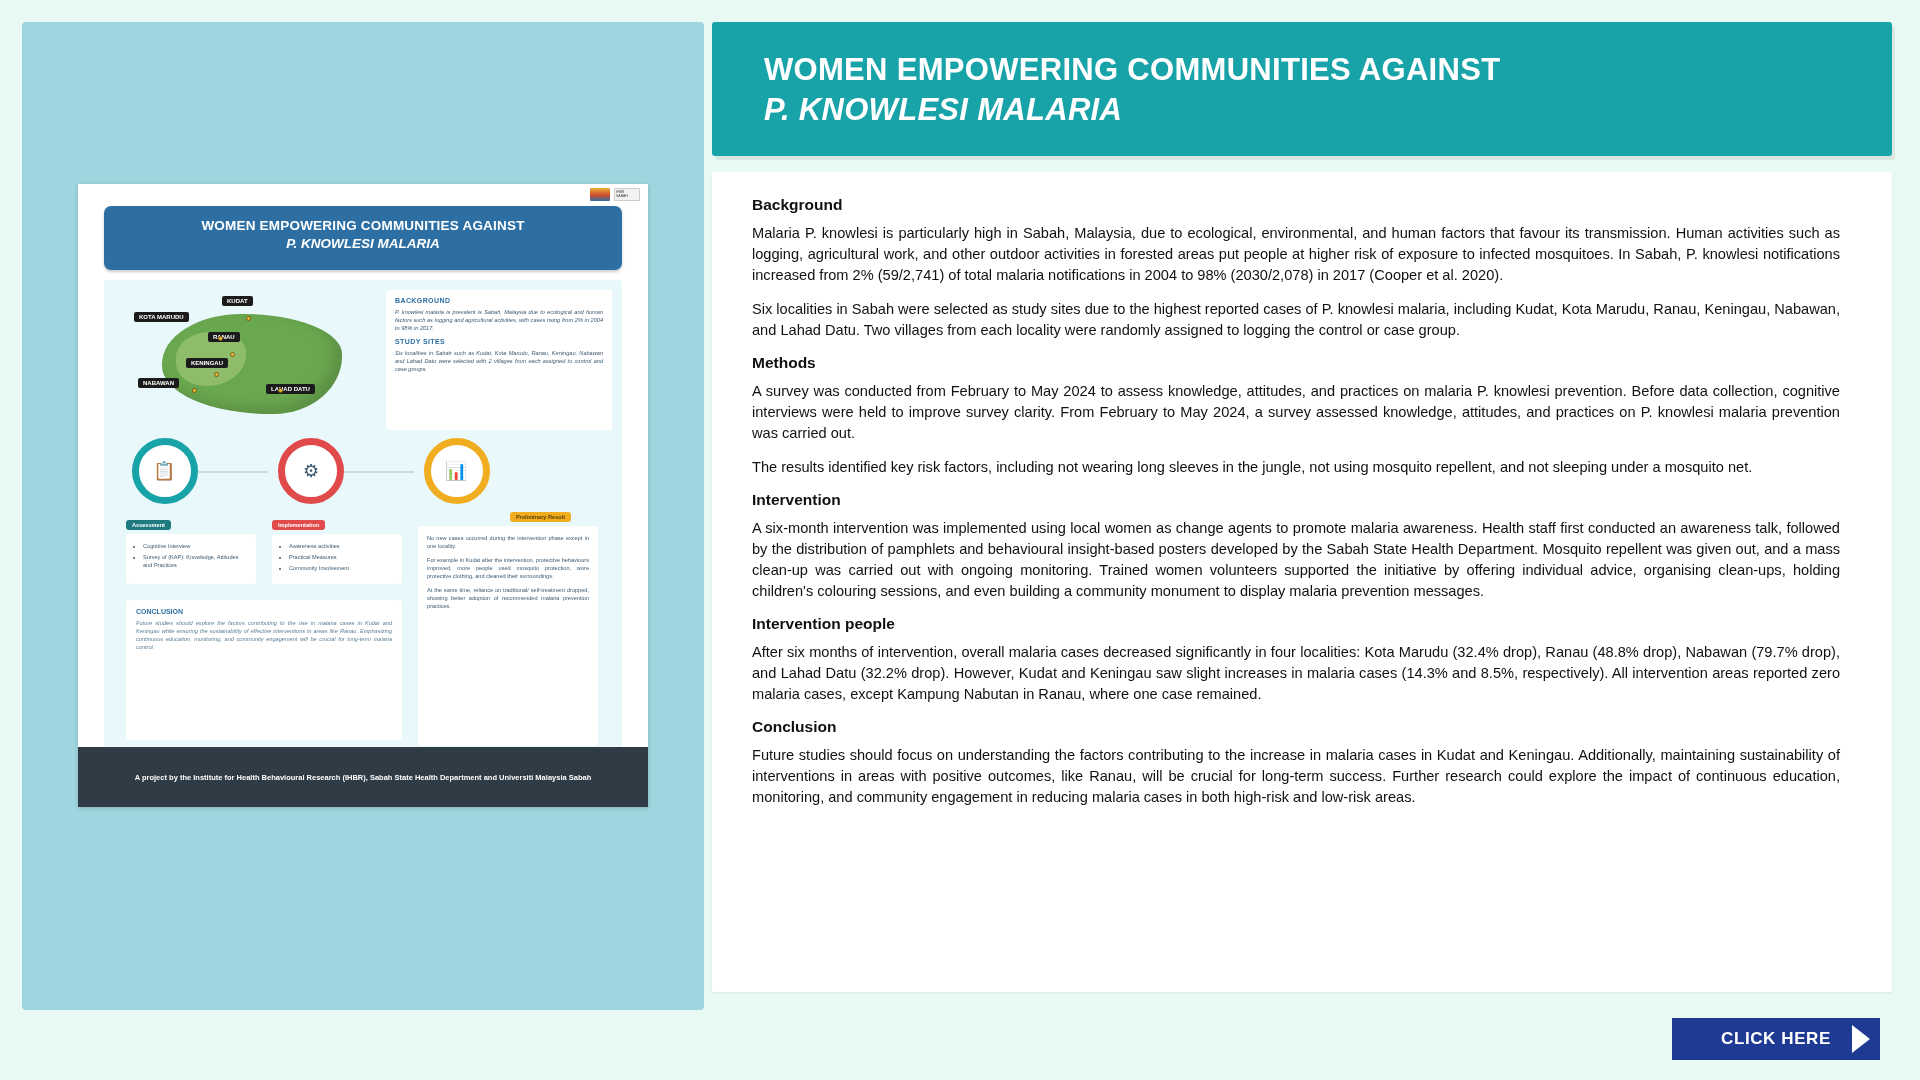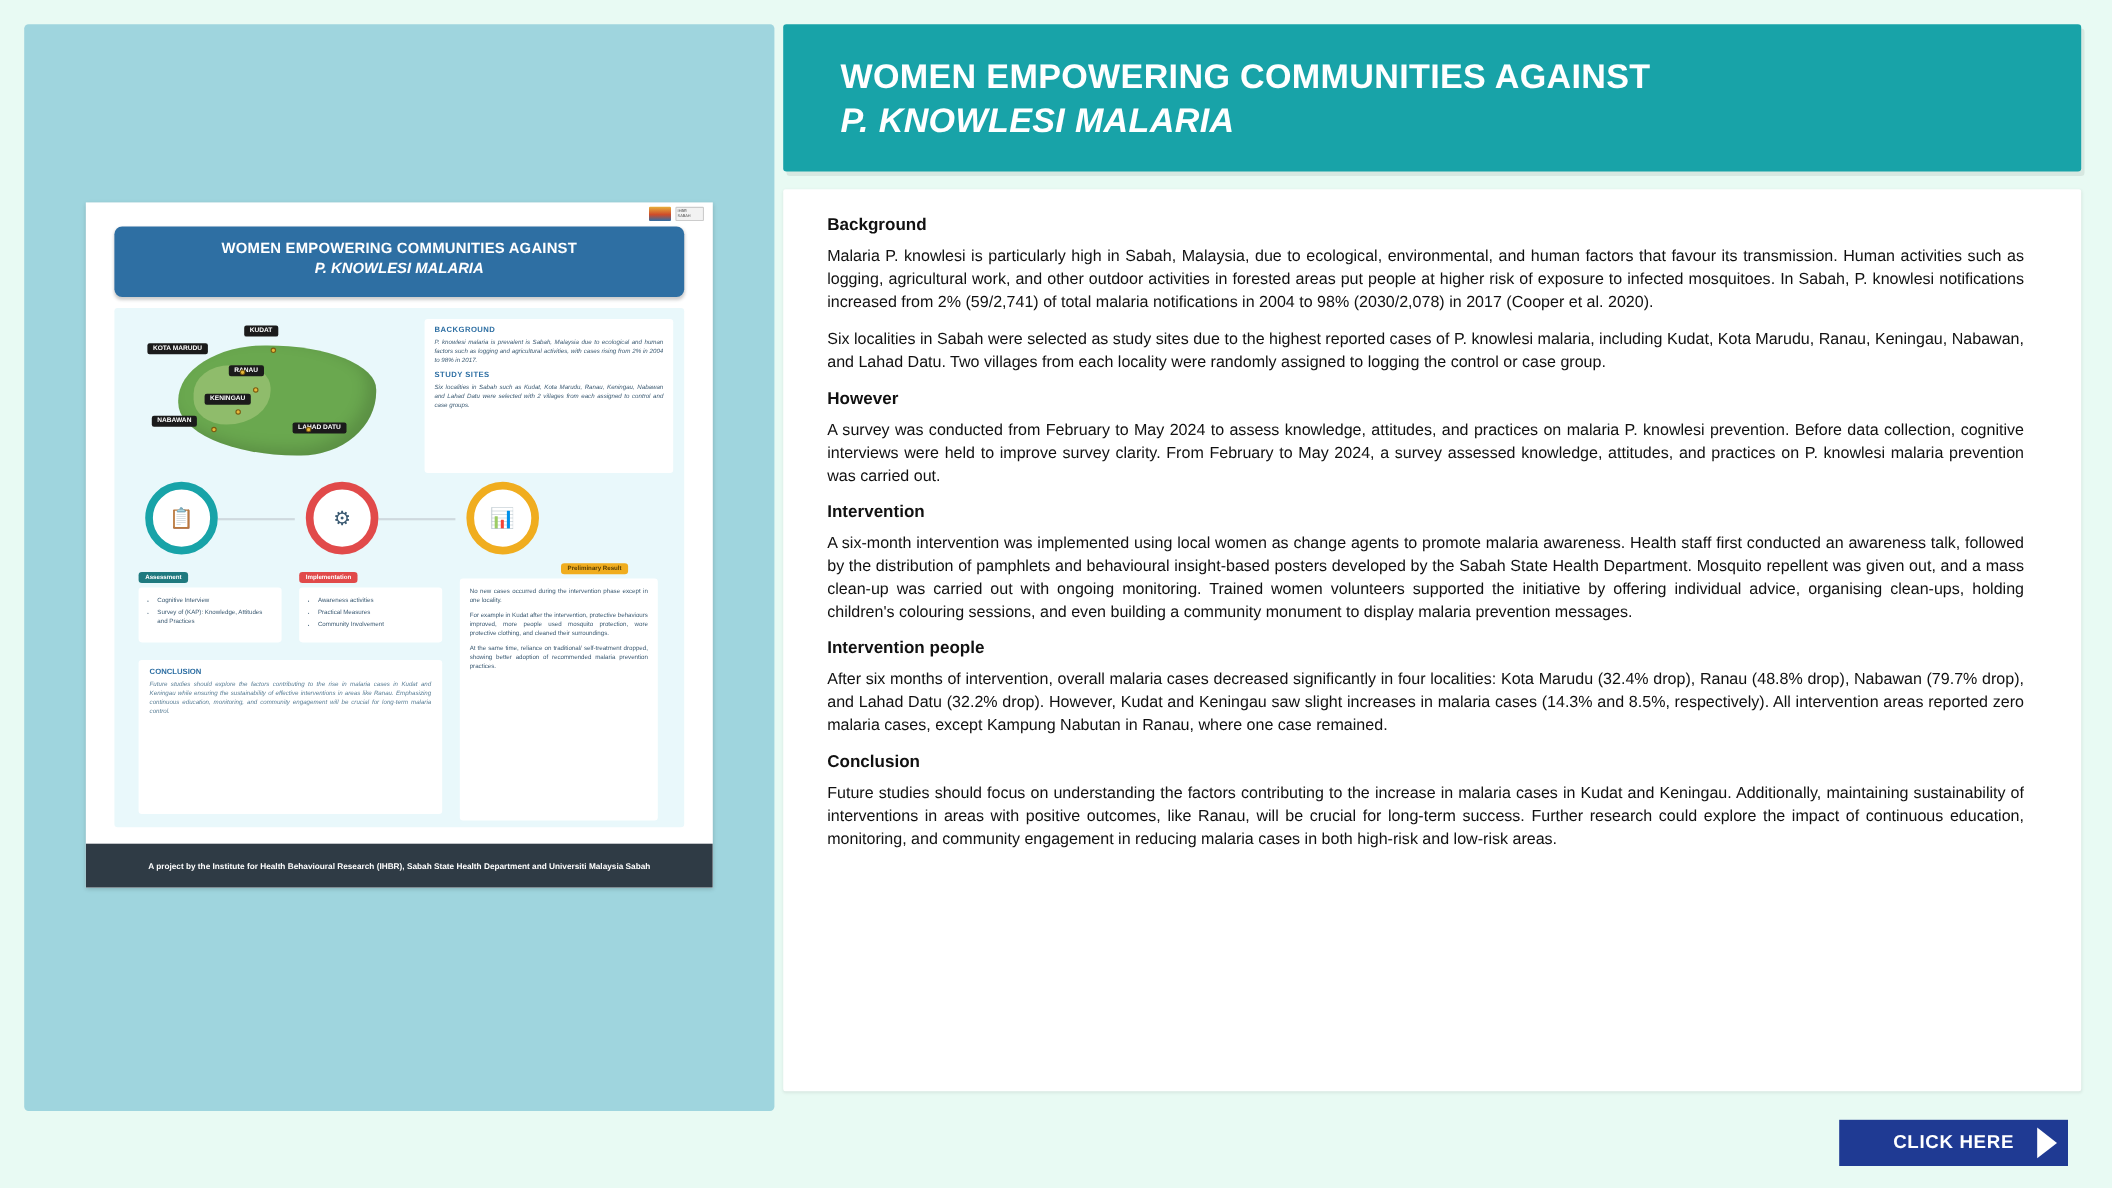--- a/index.html
+++ b/index.html
@@ -70,21 +70,21 @@
   .poster-body {
     position: absolute;
     left: 26px; top: 96px;
     width: 518px; height: 472px;
     background: #e9f8fb;
     border-radius: 3px;
   }
   .poster-footer {
     position: absolute;
     left: 0; bottom: 0;
-    width: 100%; height: 40px;
+    width: 100%; height: 60px;
     background: #2f3b45;
     color: #fff;
     font-size: 7.5px;
     font-weight: bold;
     display: flex; flex-direction: column;
     align-items: center; justify-content: center;
     text-align: center; line-height: 11px;
     padding: 0 40px;
   }
 
@@ -326,23 +326,24 @@
     <div class="h1">WOMEN EMPOWERING COMMUNITIES AGAINST</div>
     <div class="h2">P. KNOWLESI MALARIA</div>
   </div>
 
   <div class="content-card">
 
     <div class="sec-head">Background</div>
     <p class="para">Malaria P. knowlesi is particularly high in Sabah, Malaysia, due to ecological, environmental, and human factors that favour its transmission. Human activities such as logging, agricultural work, and other outdoor activities in forested areas put people at higher risk of exposure to infected mosquitoes. In Sabah, P. knowlesi notifications increased from 2% (59/2,741) of total malaria notifications in 2004 to 98% (2030/2,078) in 2017 (Cooper et al. 2020).</p>
     <p class="para">Six localities in Sabah were selected as study sites due to the highest reported cases of P. knowlesi malaria, including Kudat, Kota Marudu, Ranau, Keningau, Nabawan, and Lahad Datu. Two villages from each locality were randomly assigned to logging the control or case group.</p>
 
-    <div class="sec-head">However</div>
+    <div class="sec-head">Methods</div>
     <p class="para">A survey was conducted from February to May 2024 to assess knowledge, attitudes, and practices on malaria P. knowlesi prevention. Before data collection, cognitive interviews were held to improve survey clarity. From February to May 2024, a survey assessed knowledge, attitudes, and practices on P. knowlesi malaria prevention was carried out.</p>
 
+    <p class="para">The results identified key risk factors, including not wearing long sleeves in the jungle, not using mosquito repellent, and not sleeping under a mosquito net.</p>
 
     <div class="sec-head">Intervention</div>
     <p class="para">A six-month intervention was implemented using local women as change agents to promote malaria awareness. Health staff first conducted an awareness talk, followed by the distribution of pamphlets and behavioural insight-based posters developed by the Sabah State Health Department. Mosquito repellent was given out, and a mass clean-up was carried out with ongoing monitoring. Trained women volunteers supported the initiative by offering individual advice, organising clean-ups, holding children's colouring sessions, and even building a community monument to display malaria prevention messages.</p>
 
     <div class="sec-head">Intervention people</div>
     <p class="para">After six months of intervention, overall malaria cases decreased significantly in four localities: Kota Marudu (32.4% drop), Ranau (48.8% drop), Nabawan (79.7% drop), and Lahad Datu (32.2% drop). However, Kudat and Keningau saw slight increases in malaria cases (14.3% and 8.5%, respectively). All intervention areas reported zero malaria cases, except Kampung Nabutan in Ranau, where one case remained.</p>
 
     <div class="sec-head">Conclusion</div>
     <p class="para last">Future studies should focus on understanding the factors contributing to the increase in malaria cases in Kudat and Keningau. Additionally, maintaining sustainability of interventions in areas with positive outcomes, like Ranau, will be crucial for long-term success. Further research could explore the impact of continuous education, monitoring, and community engagement in reducing malaria cases in both high-risk and low-risk areas.</p>
 

